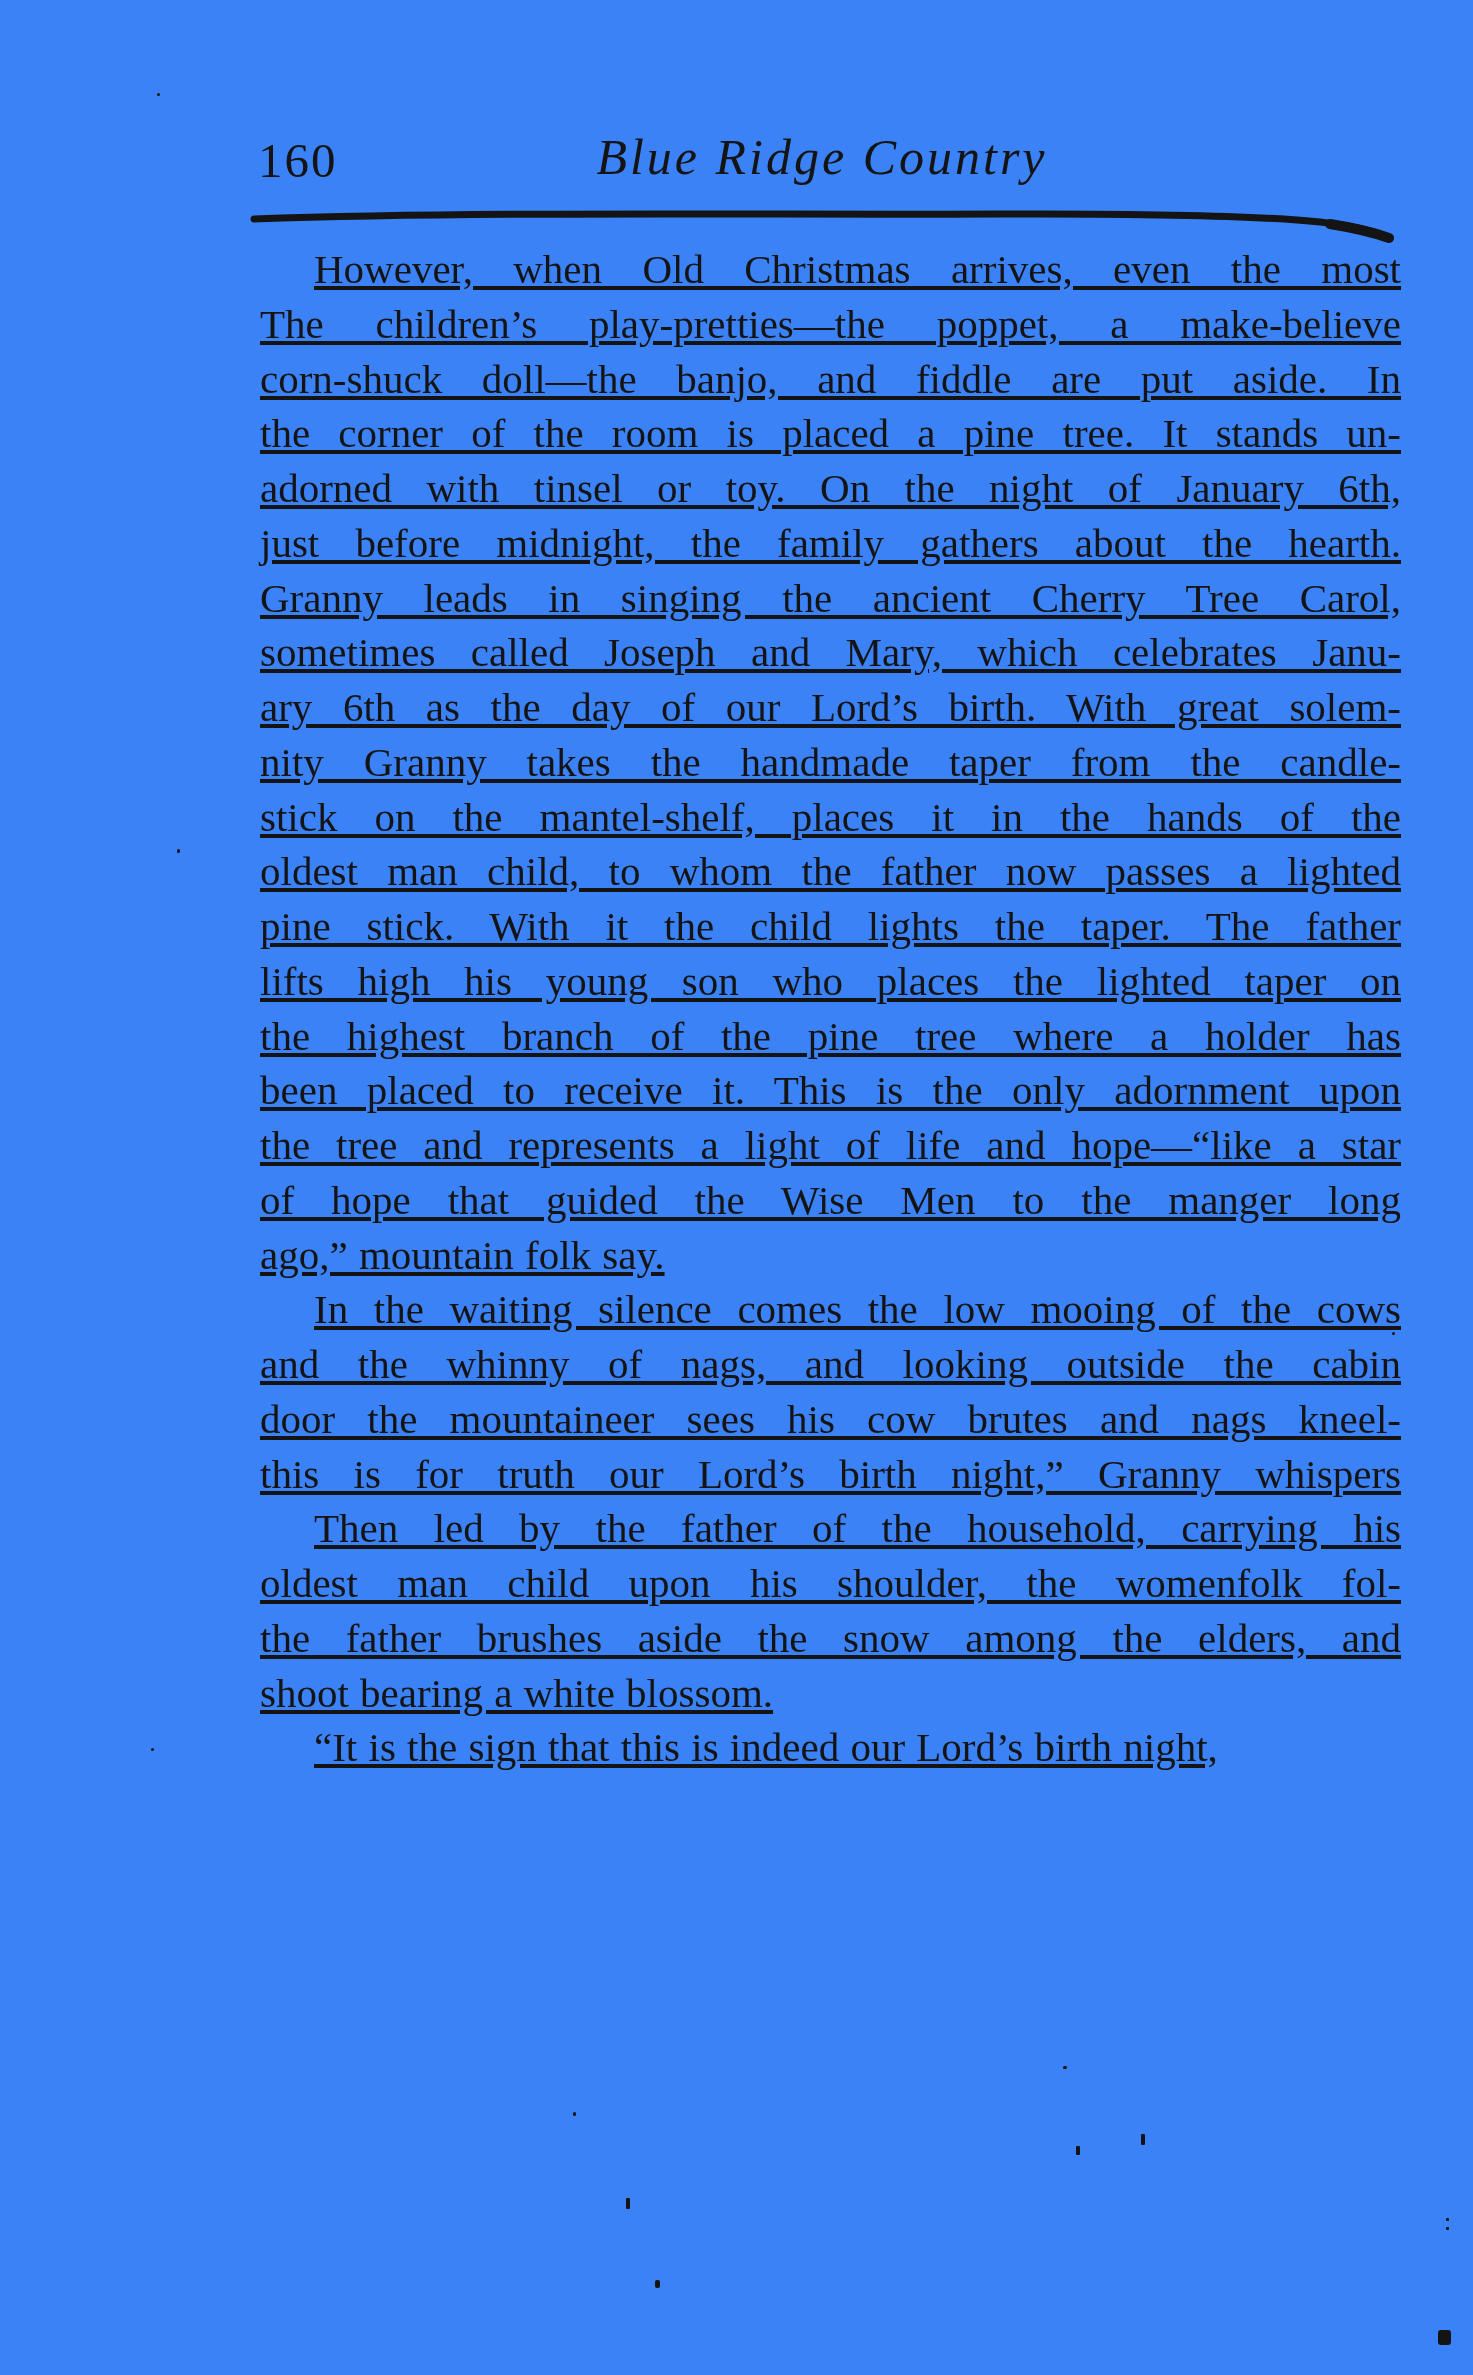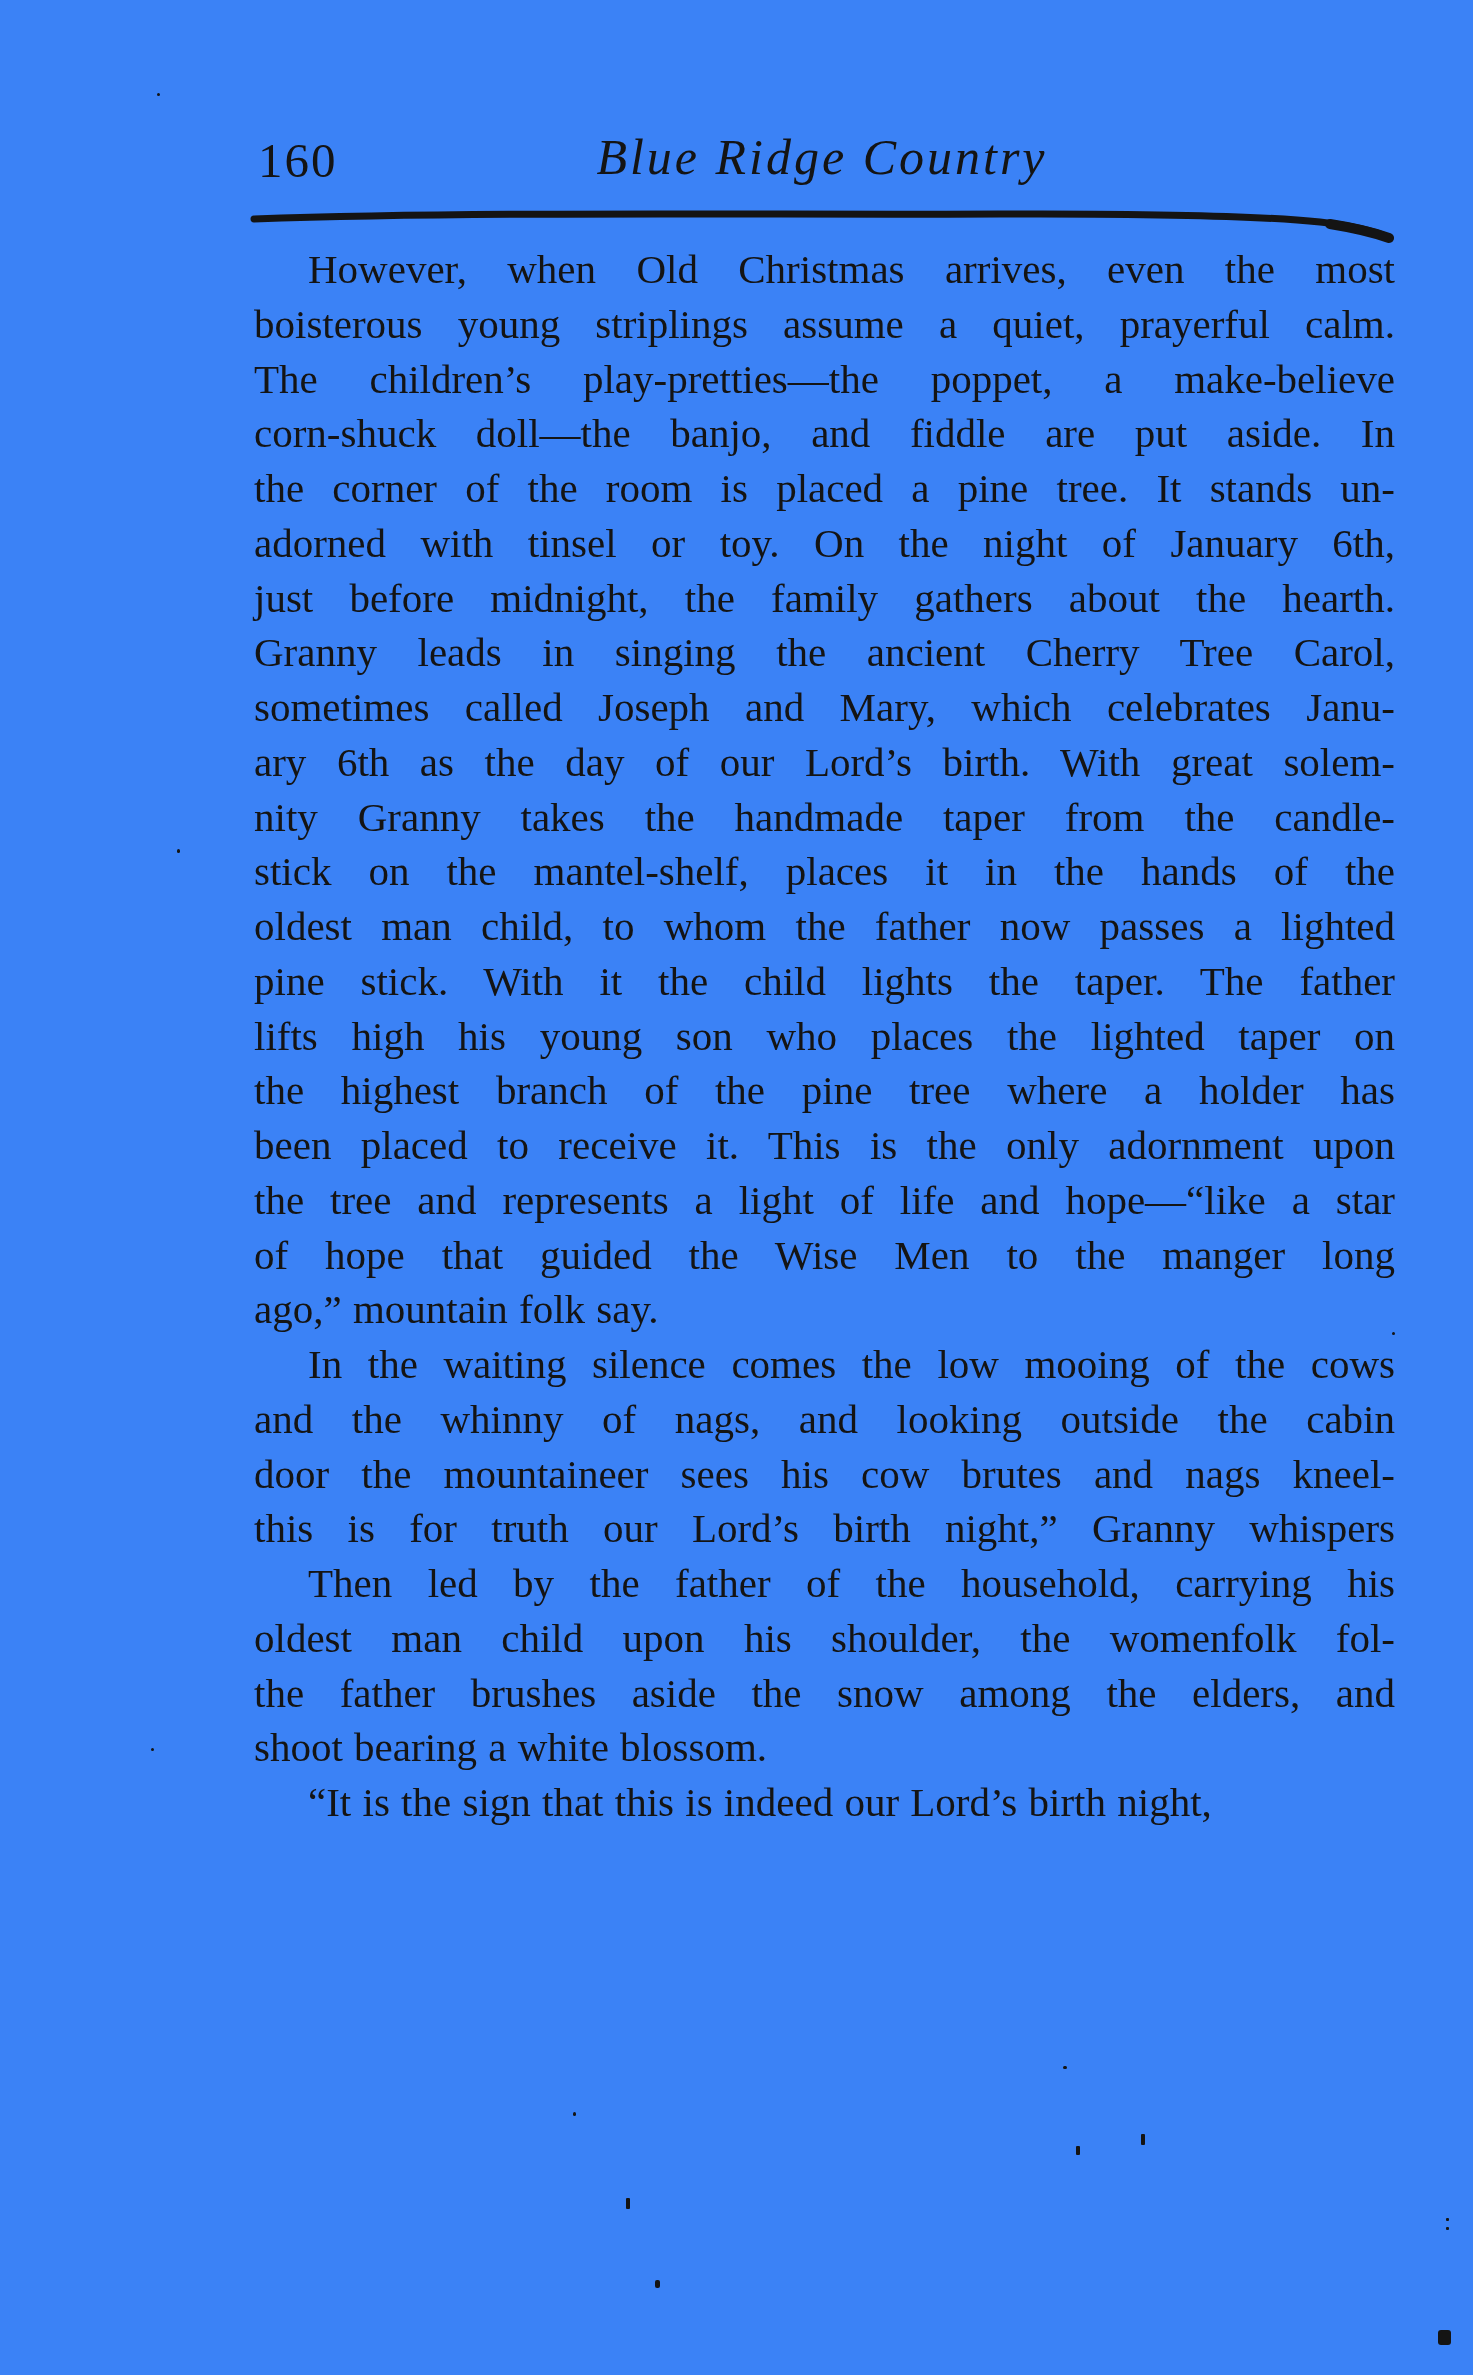--- a/index.html
+++ b/index.html
@@ -19,23 +19,24 @@
   }
   .running-title{
     position:absolute;left:822px;top:132px;
     transform:translateX(-50%);
     font-size:50px;line-height:1;font-style:italic;letter-spacing:3px;
     white-space:nowrap;color:#141414;
   }
   .rule-svg{position:absolute;left:0;top:0;}
   
   .text-block{
-    position:absolute;left:254px;top:242px;width:1141px;
+    position:absolute;left:260px;top:242px;width:1141px;
     font-size:41px;line-height:54.75px;
     text-rendering:optimizeLegibility;
+    text-decoration:underline;
   }
   .para{margin:0;padding:0;}
   .line{
     text-align:justify;
     -moz-text-align-last:justify;
     text-align-last:justify;
     text-justify:inter-word;
     white-space:normal;
     word-spacing:1px;
   }
@@ -57,21 +58,20 @@
   <div class="running-title">Blue Ridge Country</div>
 
   <svg class="rule-svg" width="1473" height="270" viewBox="0 0 1473 270" aria-hidden="true">
     <path d="M 254 219 C 480 211, 760 215, 1000 214 C 1130 213.5, 1260 216, 1320 222 C 1352 225.5, 1375 231, 1390 238" fill="none" stroke="#141414" stroke-width="7" stroke-linecap="round"></path>
     <path d="M 1330 224 C 1355 228, 1375 233, 1389 238" fill="none" stroke="#141414" stroke-width="10" stroke-linecap="round"></path>
   </svg>
 
   <div class="text-block">
       <div class="para">
         <div class="line first">However, when Old Christmas arrives, even the most</div>
-        <div class="line">boisterous young striplings assume a quiet, prayerful calm.</div>
         <div class="line">The children’s play-pretties—the poppet, a make-believe</div>
         <div class="line">corn-shuck doll—the banjo, and fiddle are put aside. In</div>
         <div class="line">the corner of the room is placed a pine tree. It stands un-</div>
         <div class="line">adorned with tinsel or toy. On the night of January 6th,</div>
         <div class="line">just before midnight, the family gathers about the hearth.</div>
         <div class="line">Granny leads in singing the ancient Cherry Tree Carol,</div>
         <div class="line">sometimes called Joseph and Mary, which celebrates Janu-</div>
         <div class="line">ary 6th as the day of our Lord’s birth. With great solem-</div>
         <div class="line">nity Granny takes the handmade taper from the candle-</div>
         <div class="line">stick on the mantel-shelf, places it in the hands of the</div>

